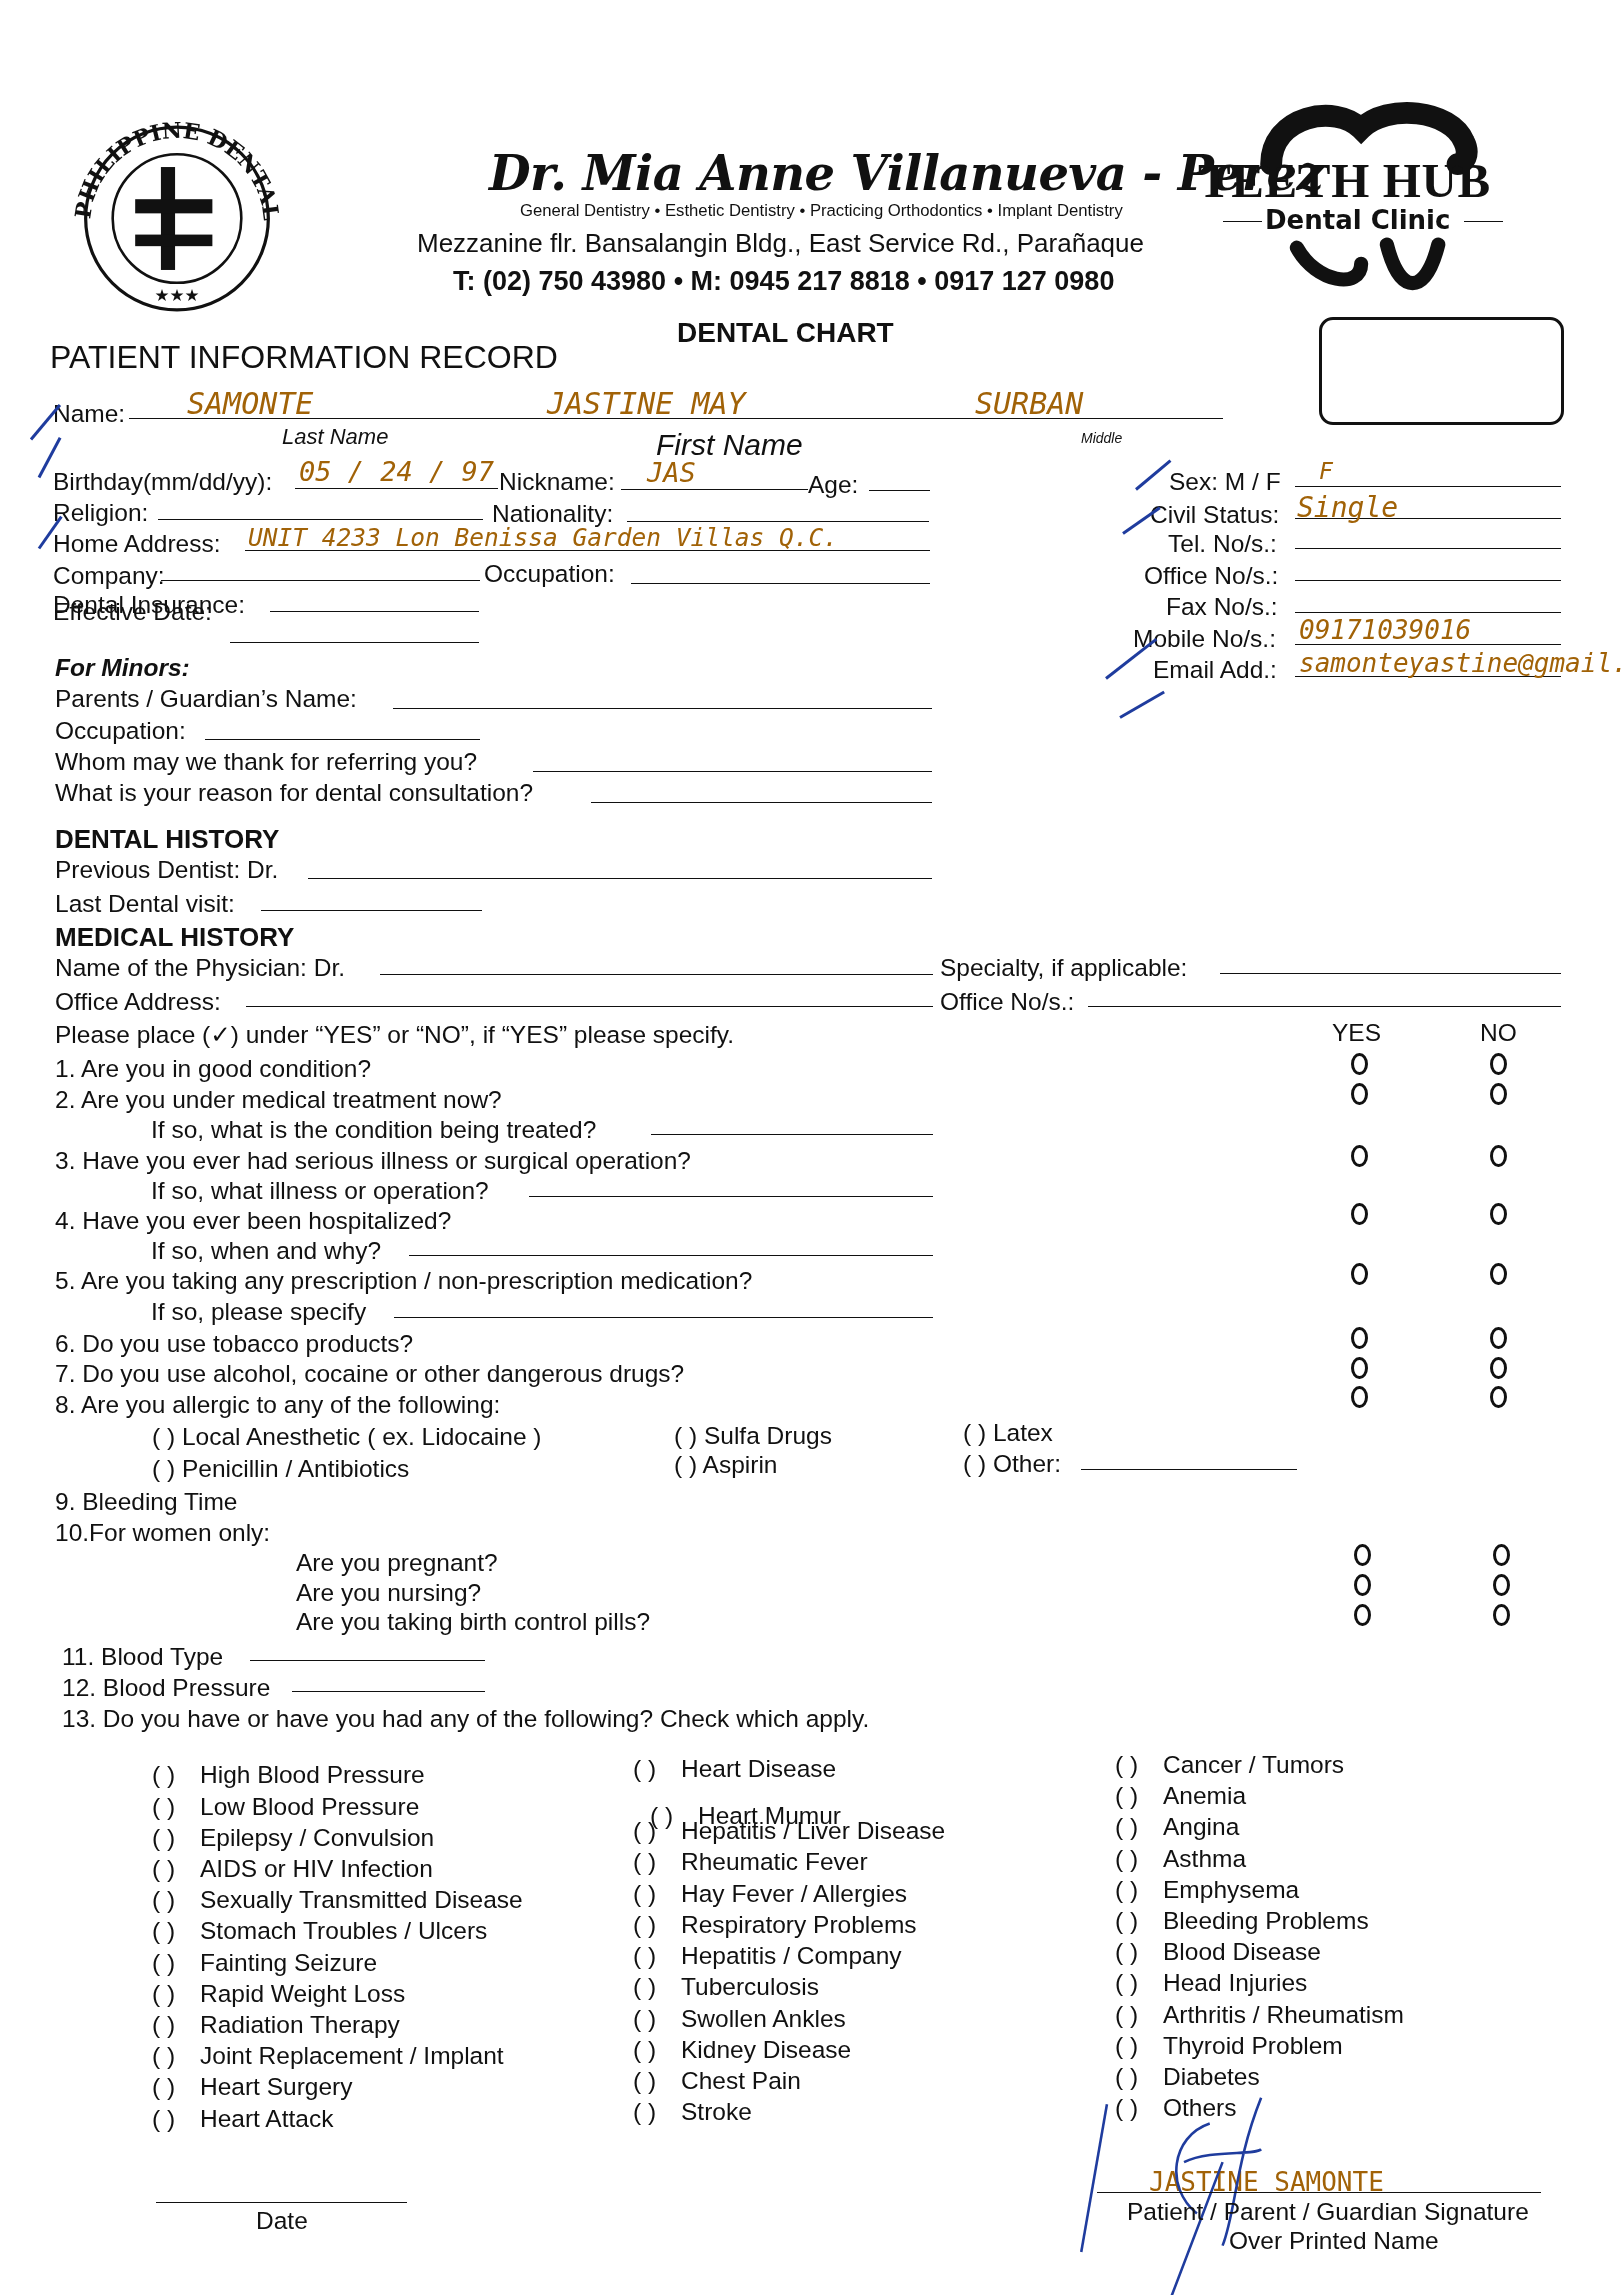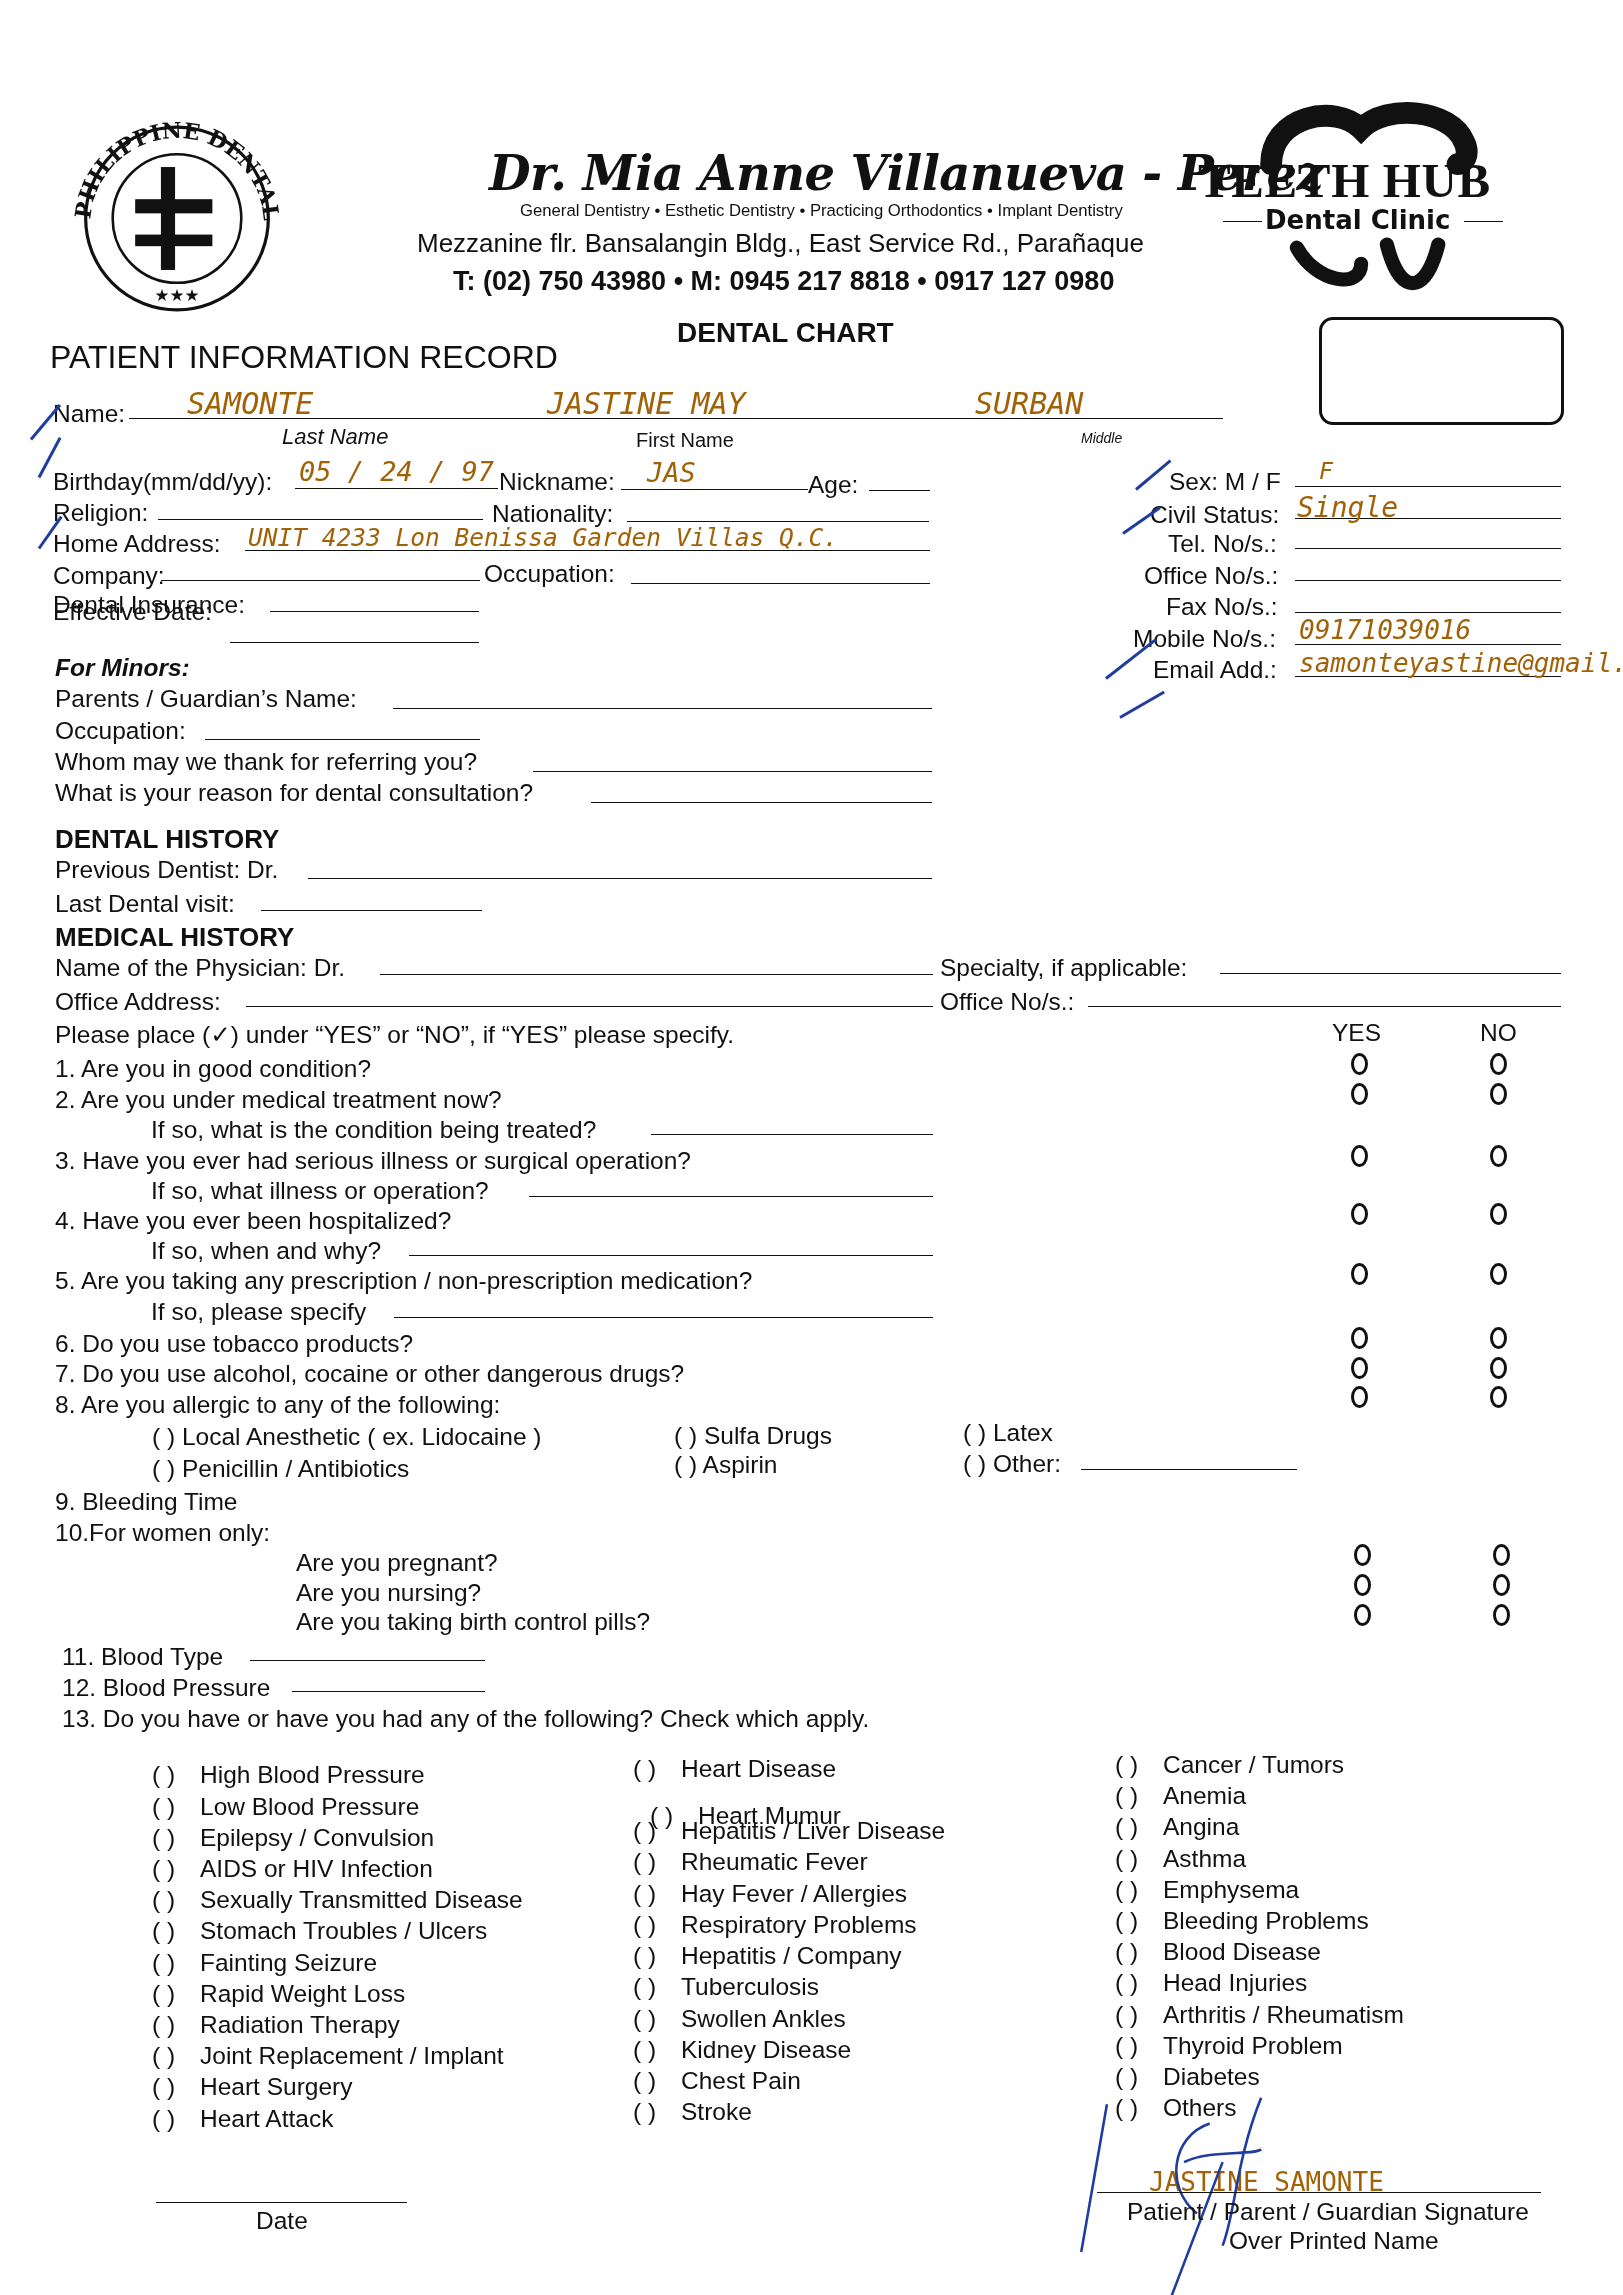--- a/index.html
+++ b/index.html
@@ -64,21 +64,21 @@
 
 <div class="abs txt" style="left:677px;top:319px;font-weight:bold;font-size:28px;">DENTAL CHART</div>
 <div class="abs txt" style="left:50px;top:341px;font-size:32px;">PATIENT INFORMATION RECORD</div>
 
 <div class="abs txt" style="left:53px;top:402px;">Name:</div>
 <div class="line" style="left:129px;top:418px;width:1094px;"></div>
 <div class="hand" style="left:187px;top:389px;font-size:30px;">SAMONTE</div>
 <div class="hand" style="left:547px;top:389px;font-size:30px;">JASTINE MAY</div>
 <div class="hand" style="left:975px;top:389px;font-size:30px;">SURBAN</div>
 <div class="abs txt" style="left:282px;top:426px;font-style:italic;font-size:22px;">Last Name</div>
-<div class="abs txt" style="left:636px;top:430px;font-size:20px;">First Name</div>
+<div class="abs txt" style="left:656px;top:430px;font-style:italic;font-size:30px;">First Name</div>
 <div class="abs txt" style="left:1081px;top:431px;font-style:italic;font-size:14px;">Middle</div>
 
 <div class="abs txt" style="left:53px;top:470px;">Birthday(mm/dd/yy):</div>
 <div class="line" style="left:295px;top:488px;width:203px;"></div>
 <div class="hand" style="left:299px;top:458px;font-size:27px;">05 / 24 / 97</div>
 <div class="abs txt" style="left:499px;top:470px;">Nickname:</div>
 <div class="line" style="left:621px;top:489px;width:187px;"></div>
 <div class="hand" style="left:647px;top:459px;font-size:27px;">JAS</div>
 <div class="abs txt" style="left:808px;top:473px;">Age:</div>
 <div class="line" style="left:869px;top:490px;width:61px;"></div>

